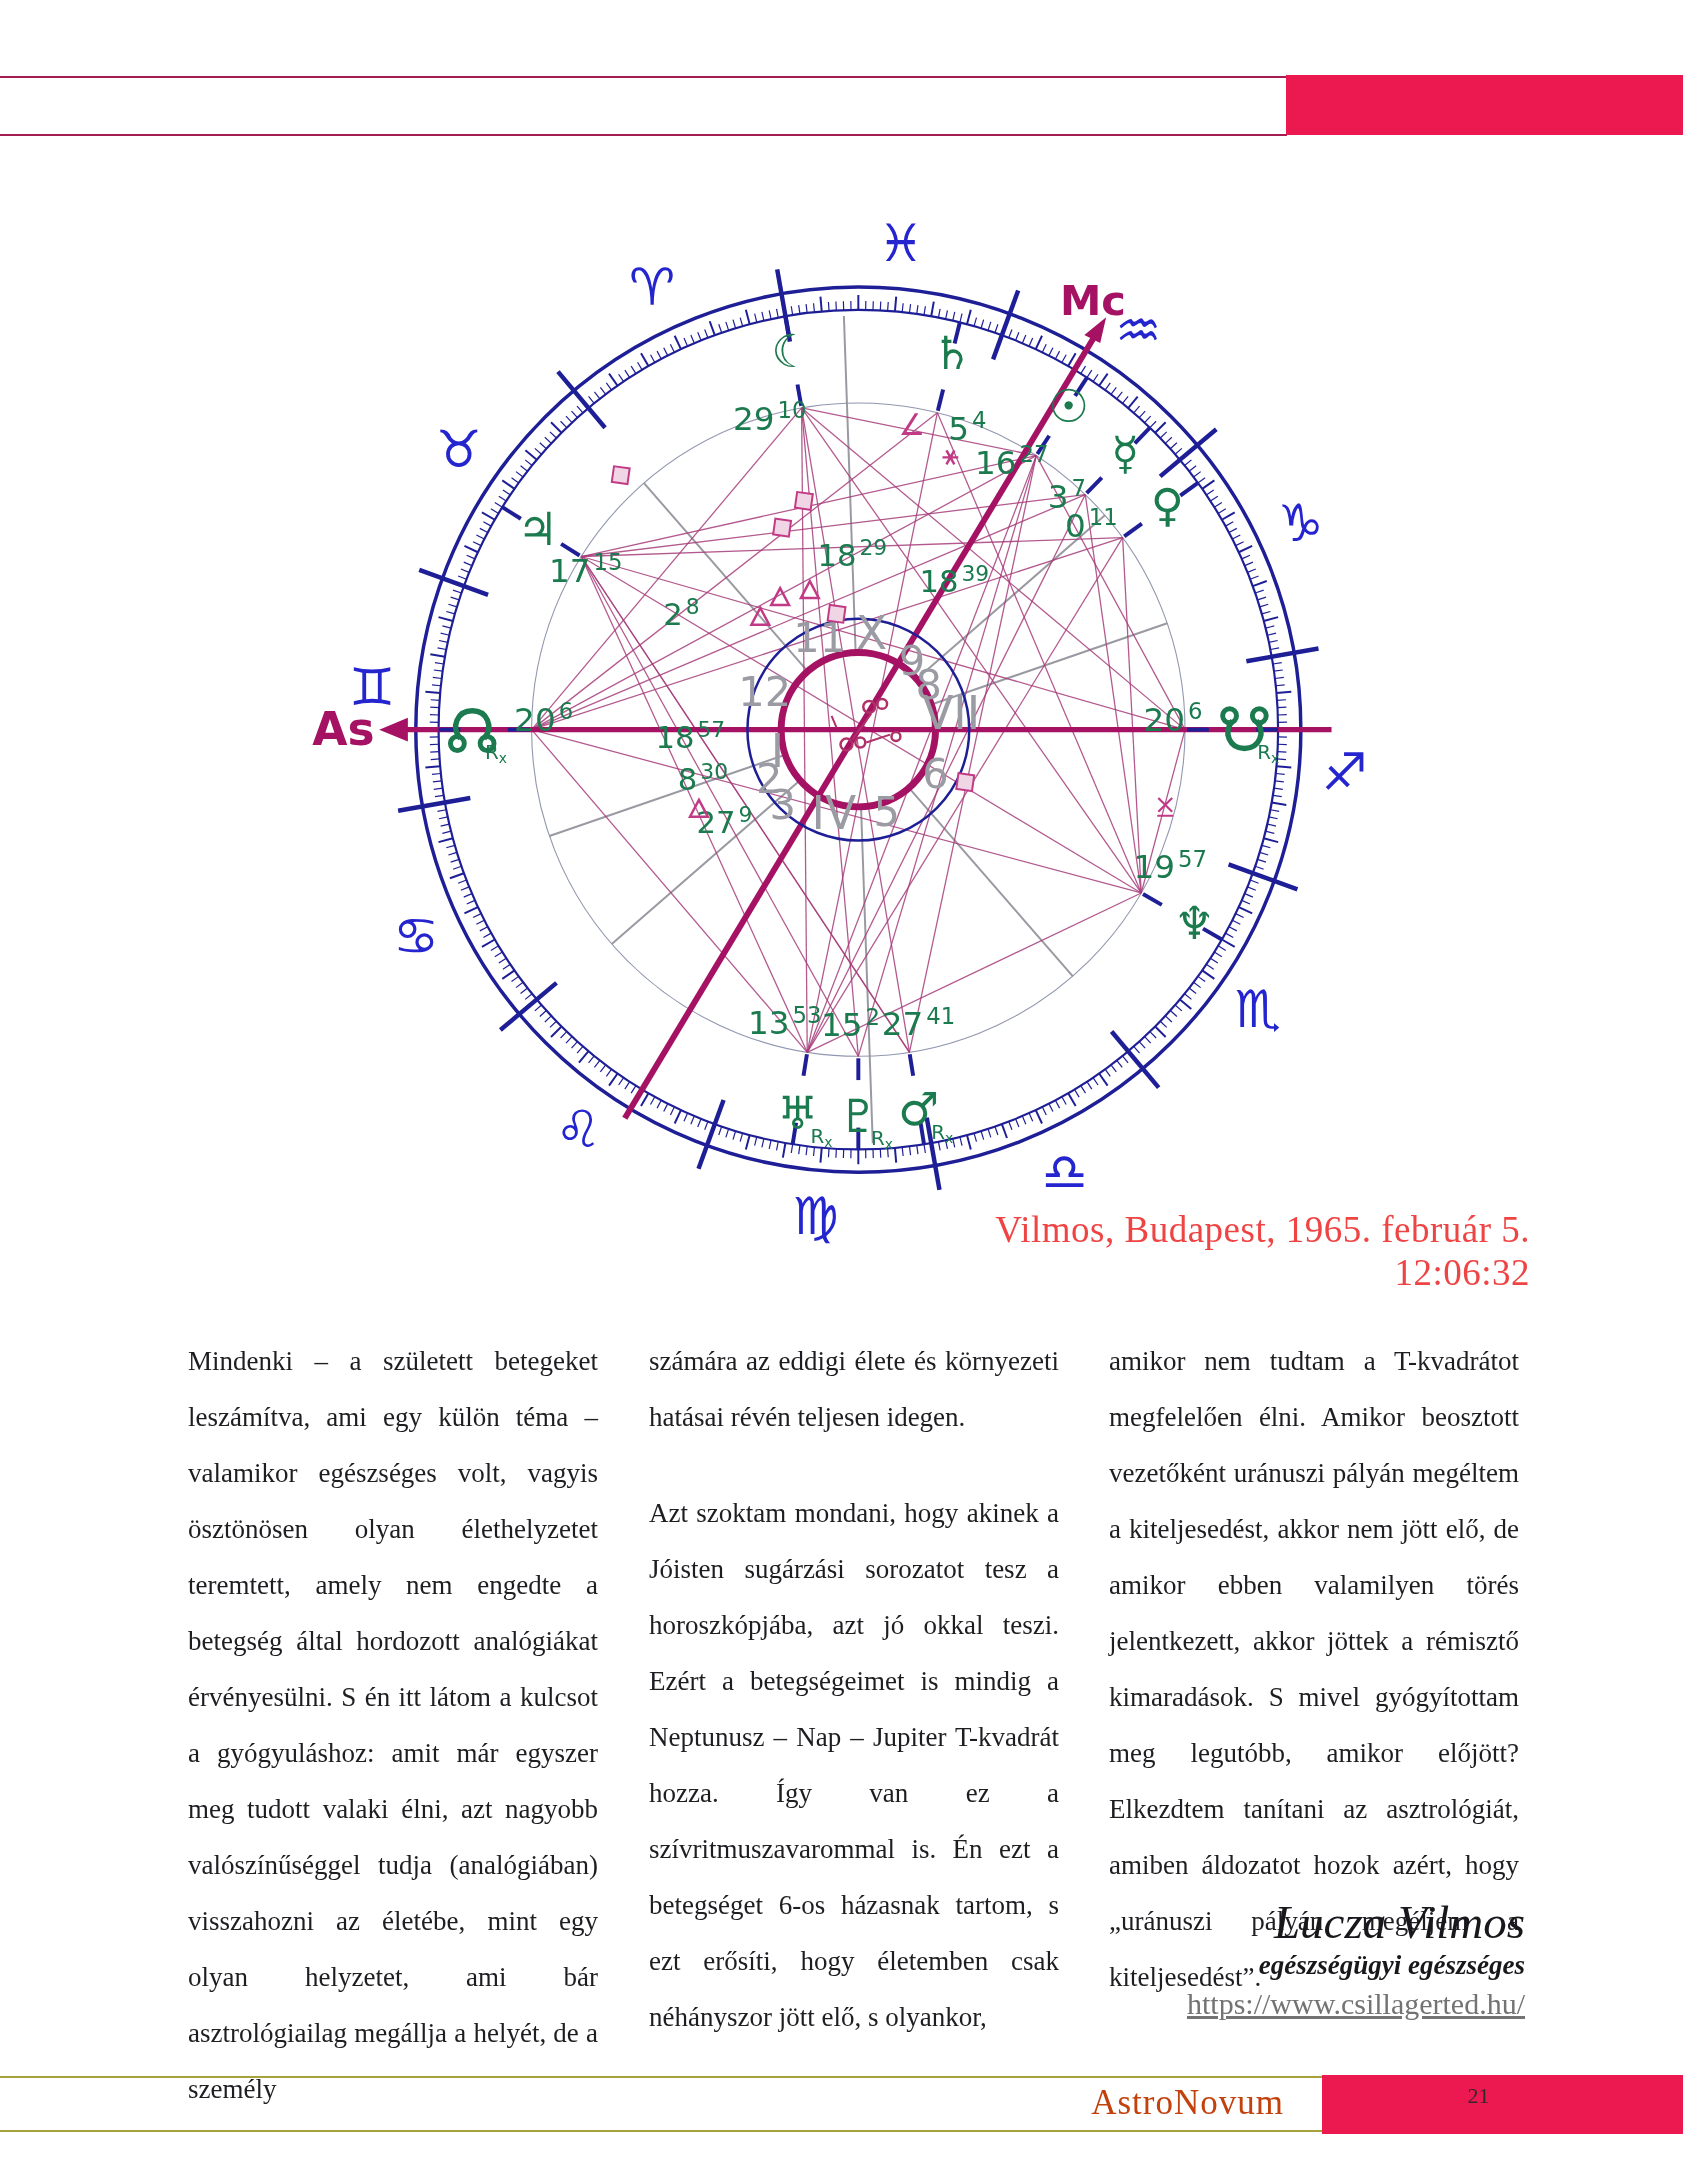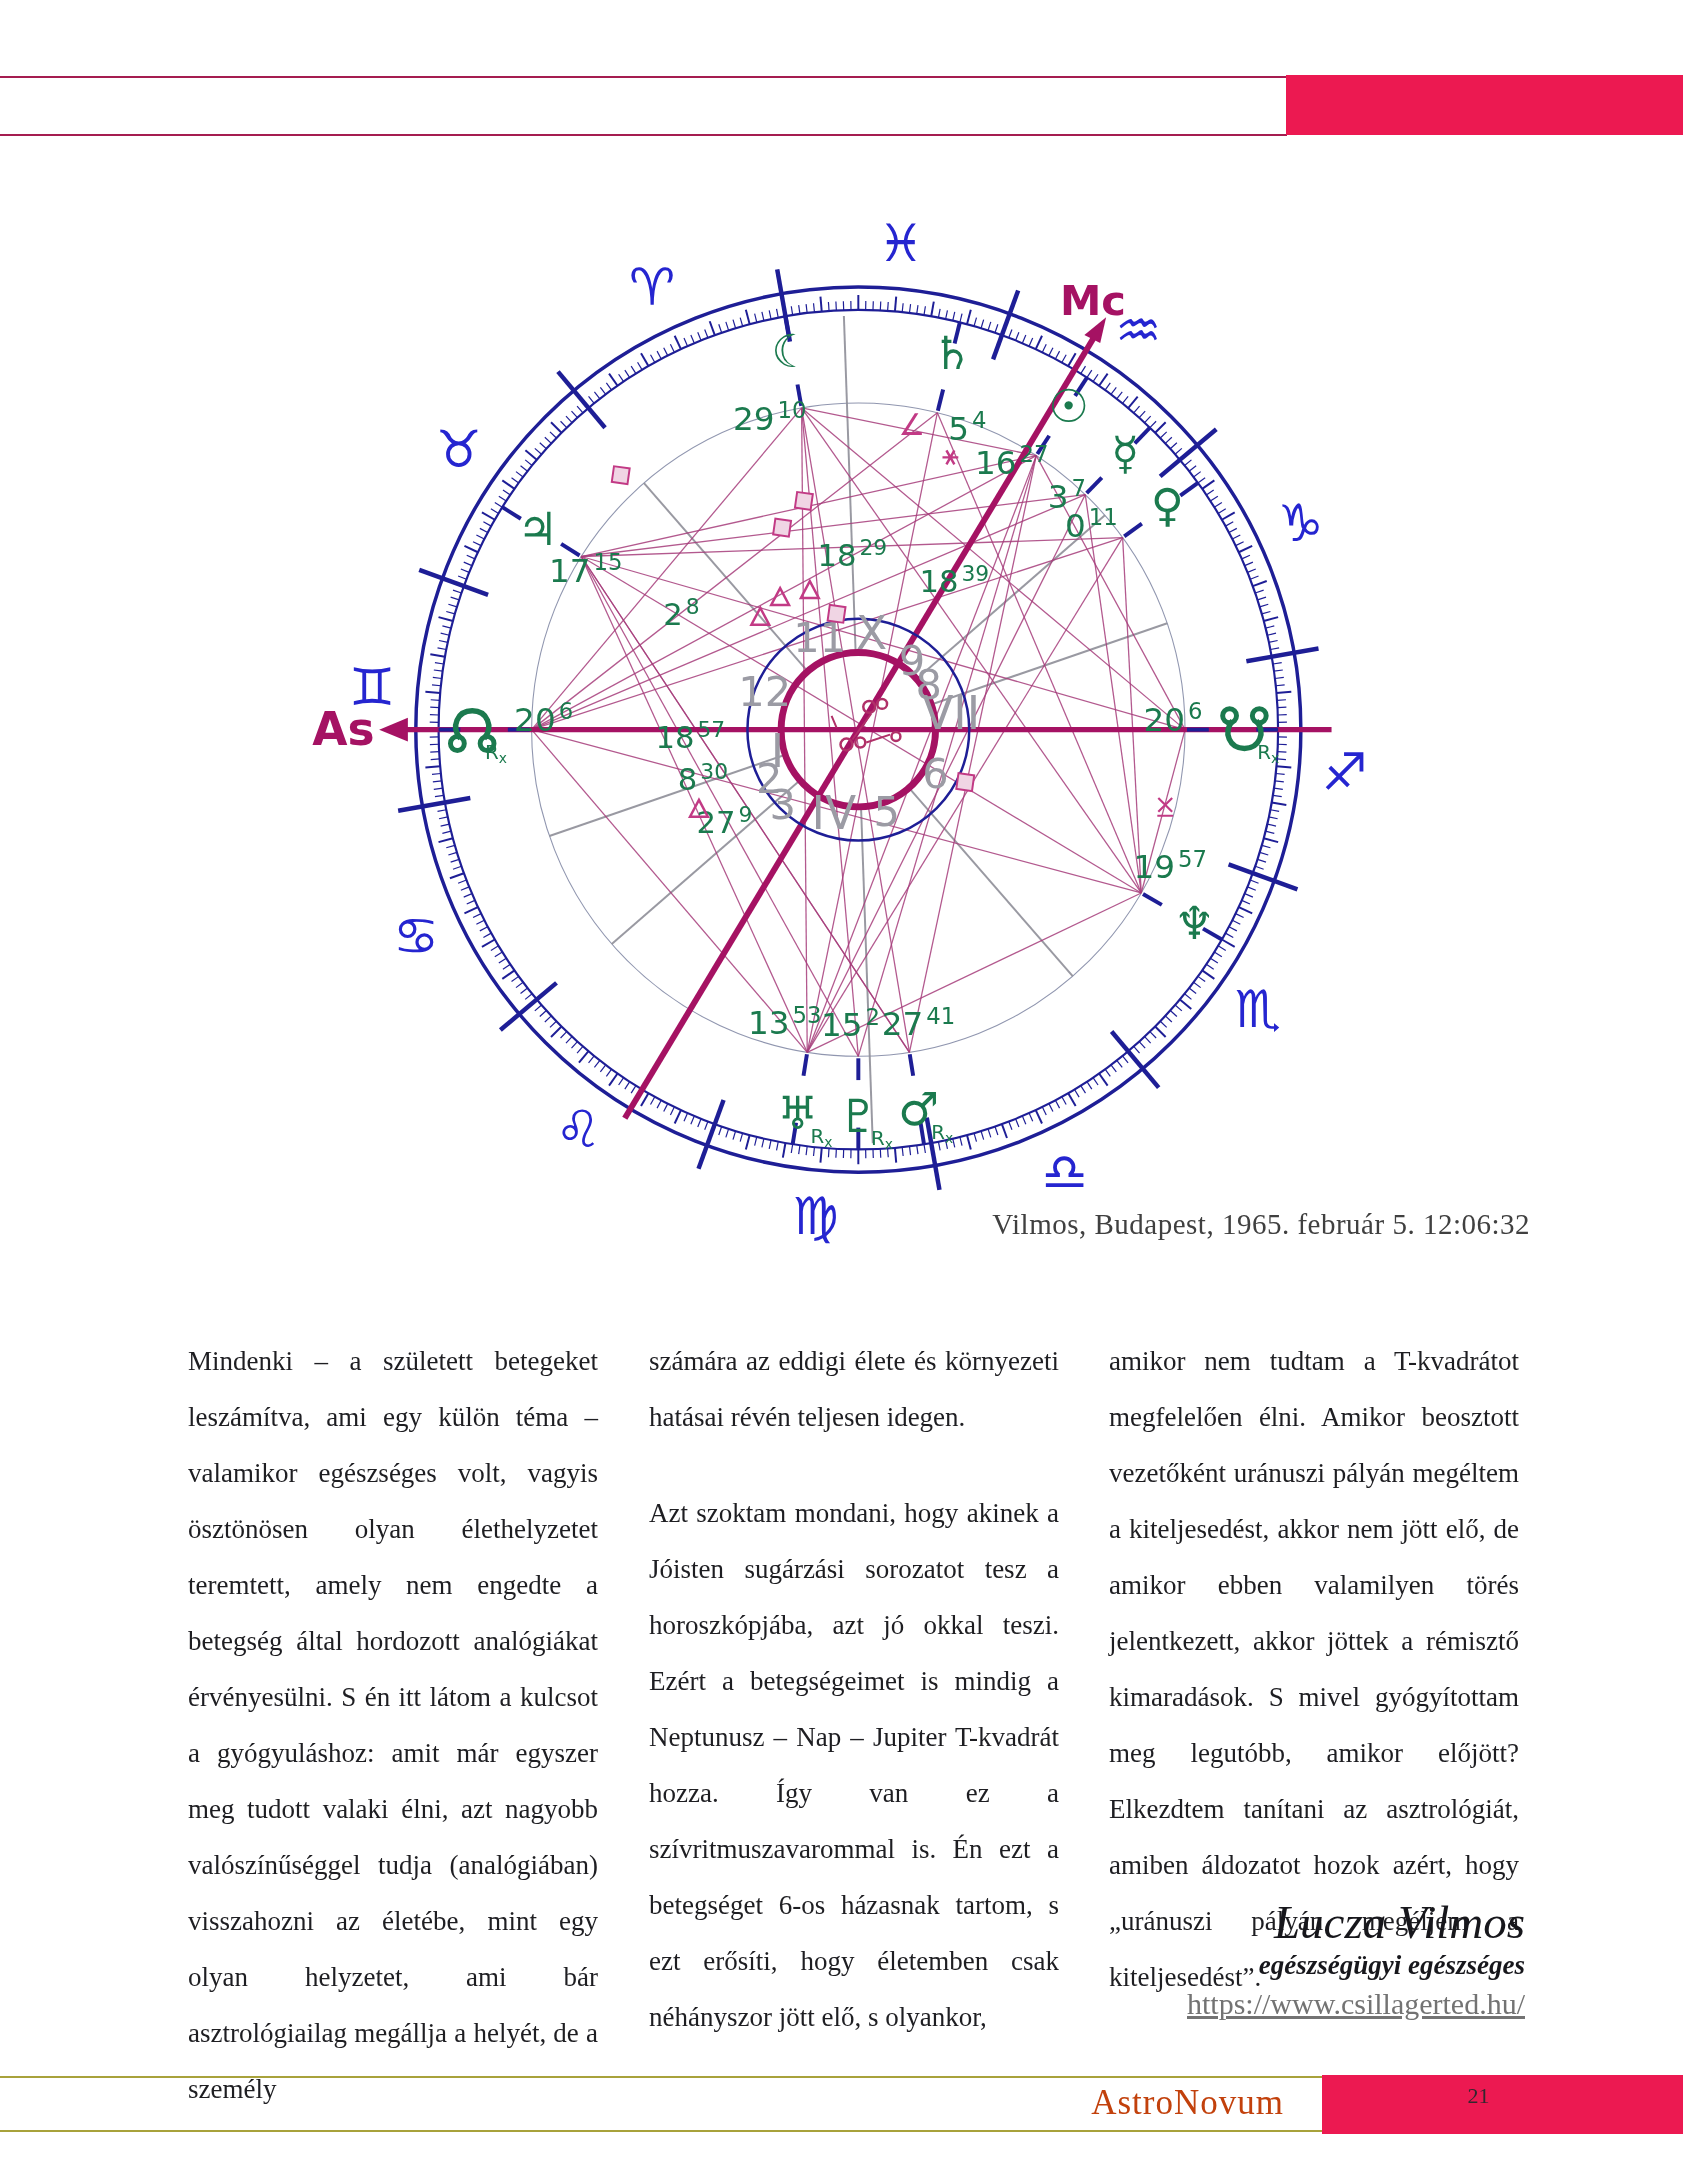--- a/index.html
+++ b/index.html
@@ -5,21 +5,21 @@
   html,body{margin:0;padding:0;background:#ffffff;}
   .page{position:relative;width:1683px;height:2178px;background:#fff;overflow:hidden;
         font-family:"Liberation Serif",serif;}
   
   .hdr-rule{position:absolute;left:0;top:76px;width:1287px;height:56px;
             border-top:2.5px solid #a51d50;border-bottom:2.5px solid #a51d50;}
   .hdr-block{position:absolute;left:1286px;top:75px;width:397px;height:60px;background:#ec1951;}
   
   #chartsvg{position:absolute;left:0;top:0;width:1683px;height:2178px;}
   .caption{position:absolute;left:990px;top:1208px;width:540px;text-align:right;
-           font-size:29px;color:#404040;letter-spacing:0.5px;}
+           font-size:37px;color:#ef4444;letter-spacing:0.5px;}
   
   .col{position:absolute;top:1333px;width:410px;font-size:27px;line-height:56px;
        color:#1e1e22;text-align:justify;}
   .col p{margin:0 0 40px 0;}
   #col1{left:188px;} #col2{left:649px;} #col3{left:1109px;}
   
   .sig{position:absolute;right:158px;top:1897px;width:554px;text-align:right;font-family:Liberation Serif, serif;}
   .sig-name{font-style:italic;font-size:47px;color:#17171c;line-height:51px;}
   .sig-title{font-style:italic;font-weight:bold;font-size:27px;color:#17171c;line-height:34px;}
   .sig-url{font-size:30px;line-height:44px;}

